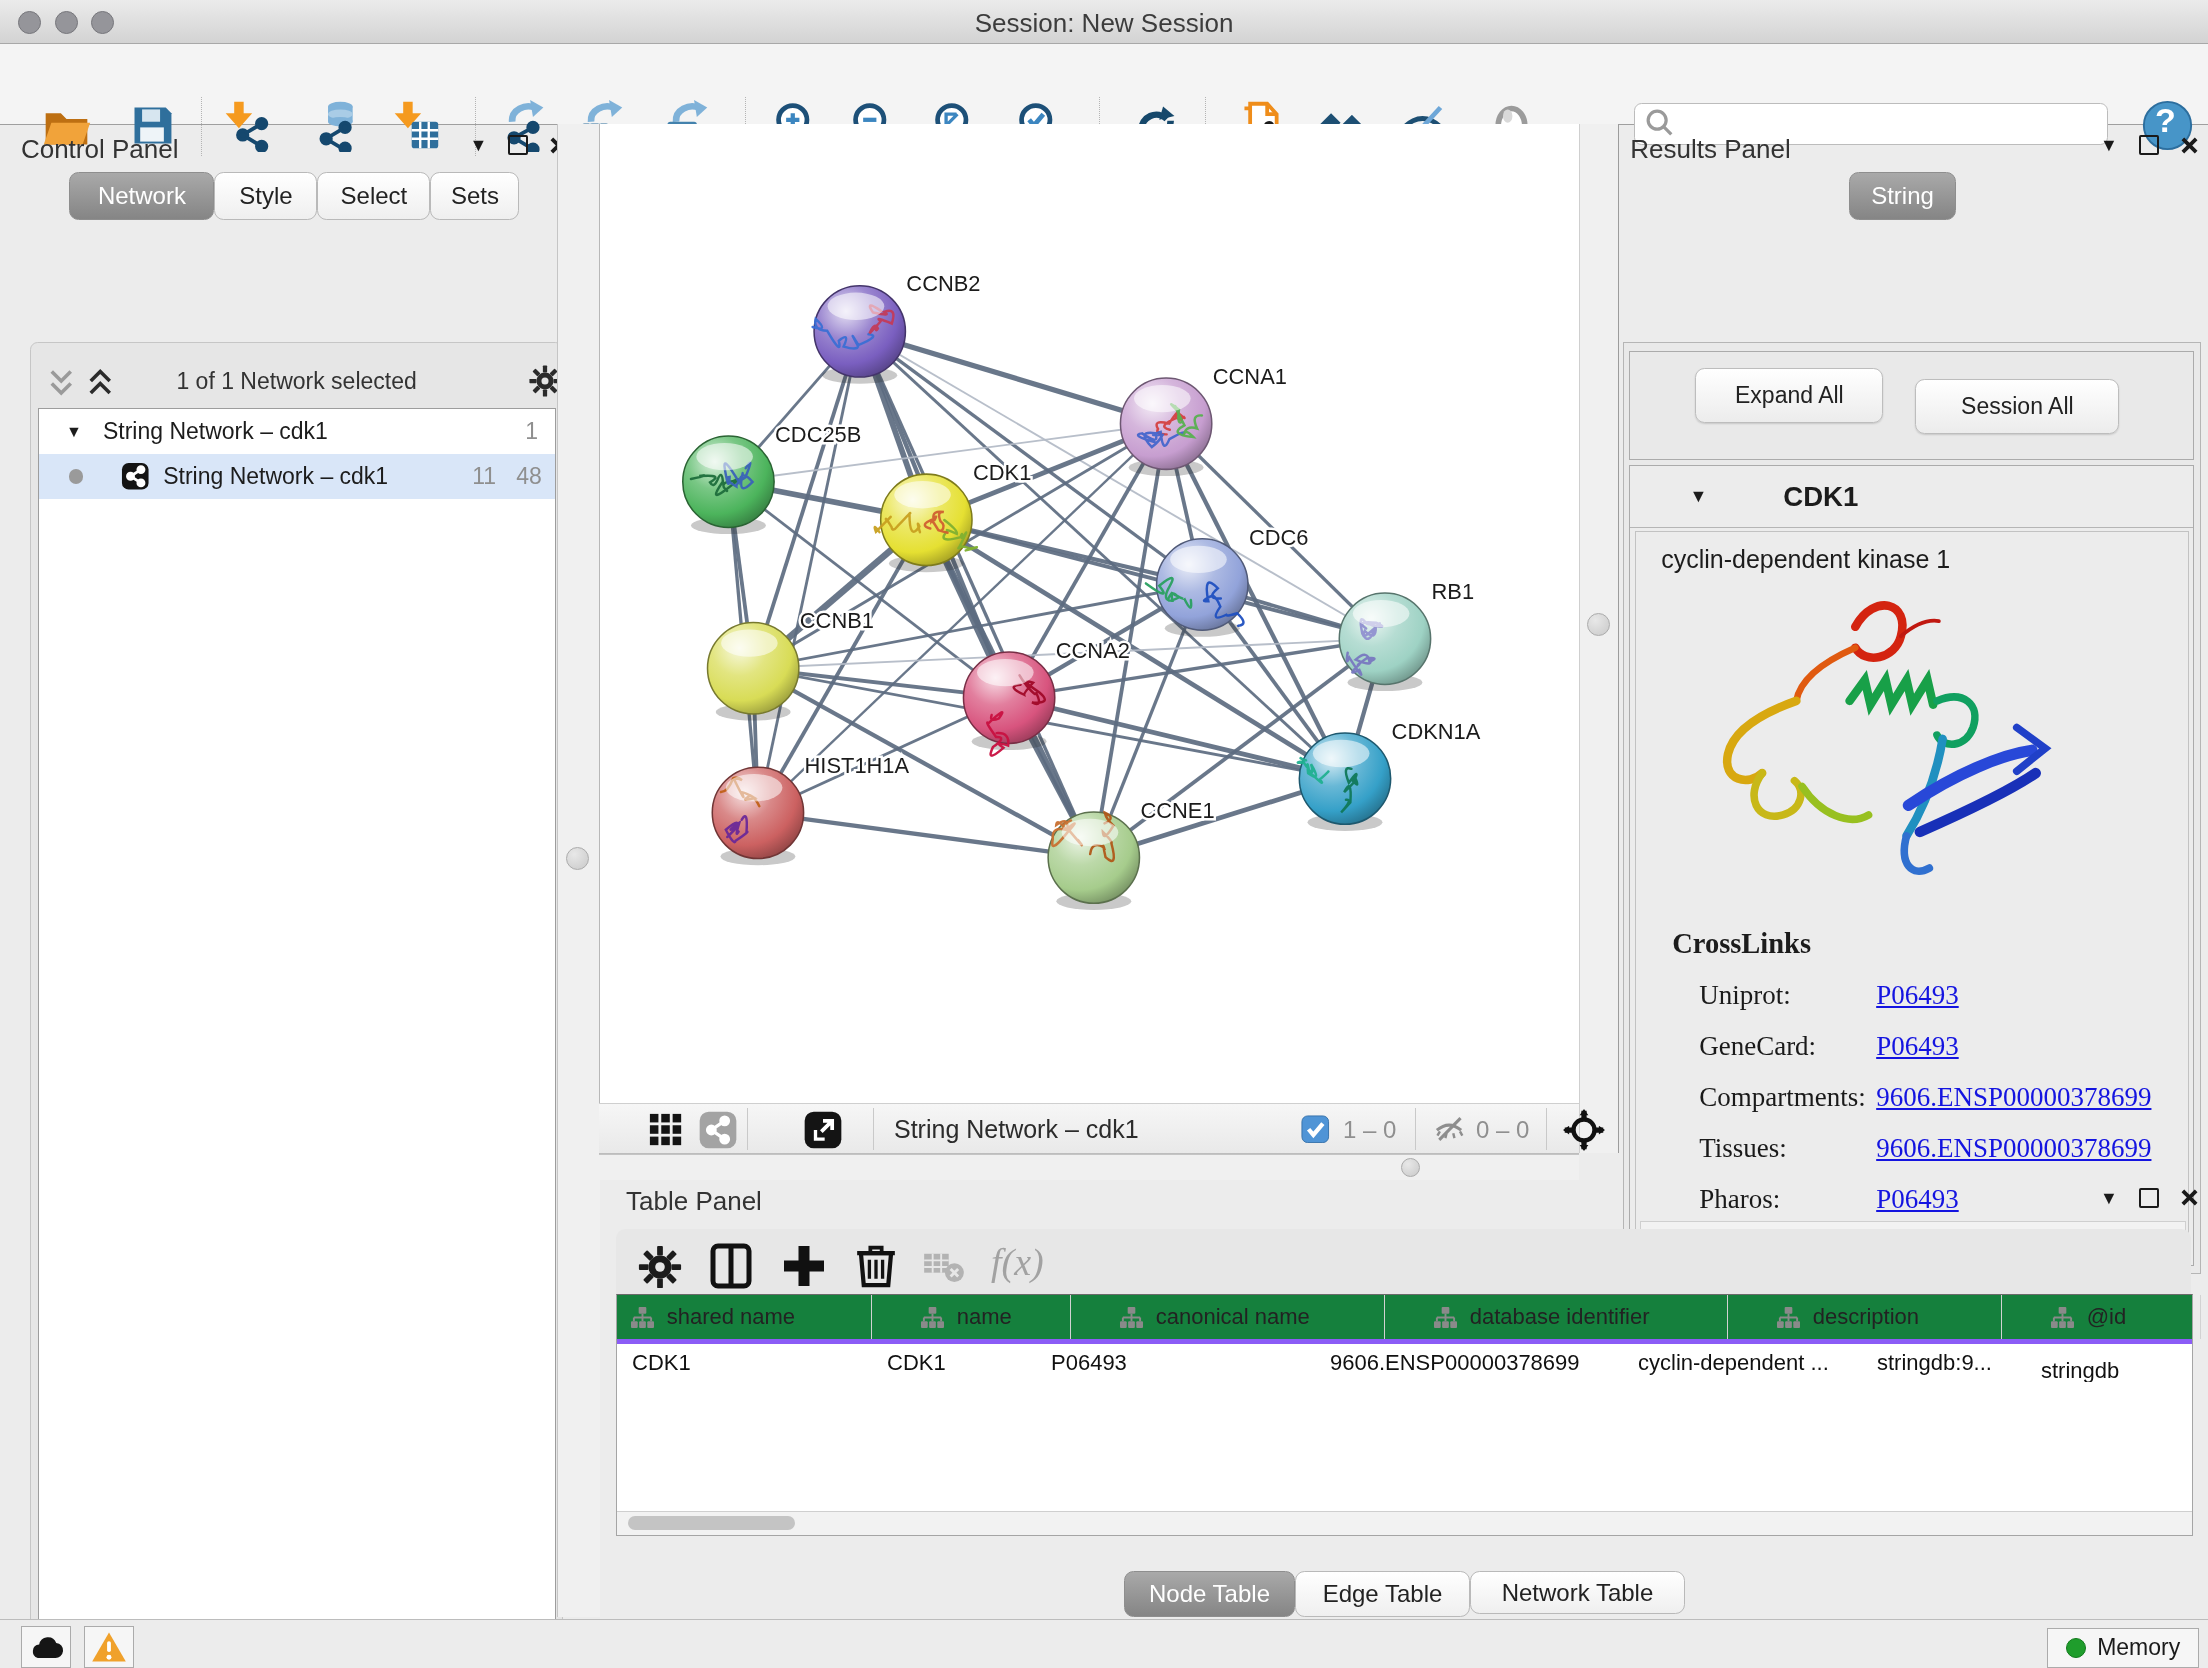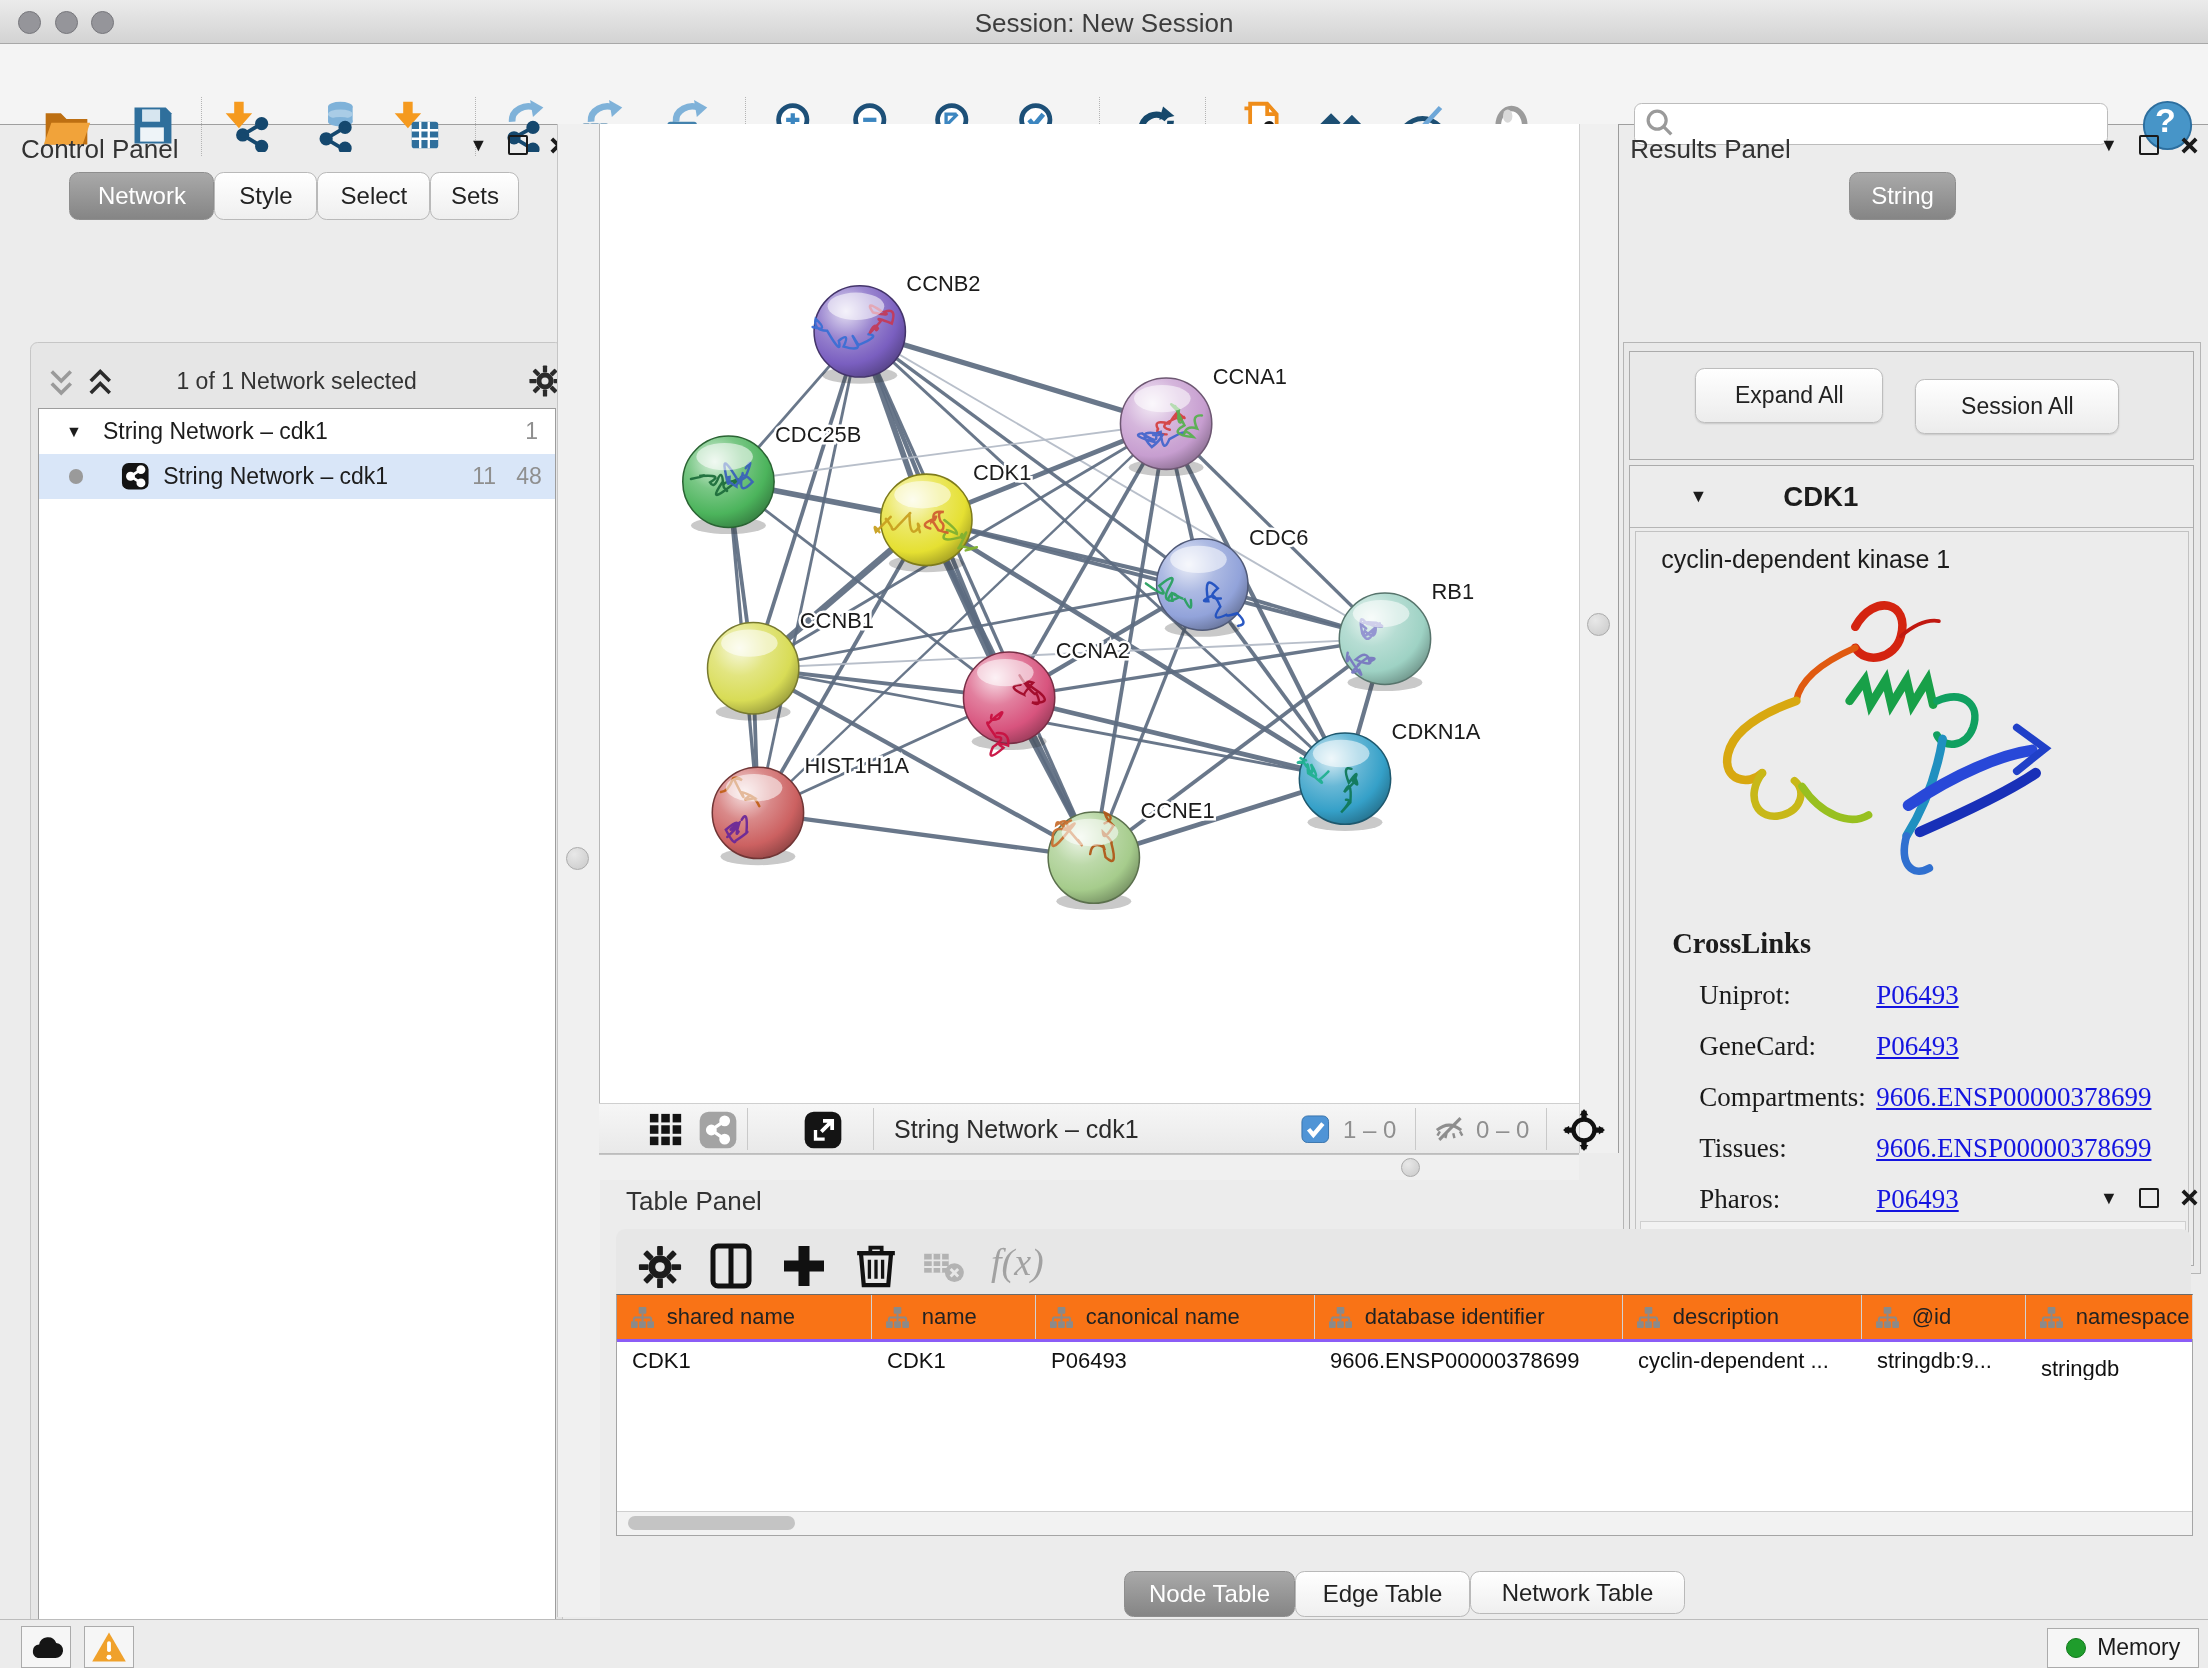--- a/index.html
+++ b/index.html
@@ -68,21 +68,21 @@
   .rp-body{position:absolute;left:4.8px;top:65px;width:552px;height:710px;
     background:#ececec;border:1px solid #c2c2c2;}
   .xl-row{position:relative;height:51px;font-family:"Liberation Serif",serif;font-size:27px;}
   .xl-label{position:absolute;left:63px;top:9.5px;color:#1a1a1a;}
   .xl-link{position:absolute;left:240px;top:9.5px;color:#1414e0;text-decoration:underline;cursor:pointer;}
   
   .tp-toolbox{position:absolute;left:616px;top:1229px;width:1575px;height:76px;
     background:#e7e7e7;border-radius:9.5px;}
   .tp-table{position:absolute;left:616px;top:1294px;width:1575px;height:240px;
     background:#fff;border:1px solid #a5a5a5;border-top:1.9px solid #6a6a6a;}
-  .th-row{display:flex;height:44px;background:#f97316;border-bottom:3px solid #8b5cf6;}
+  .th-row{display:flex;height:44px;background:#15803d;border-bottom:5px solid #8b5cf6;gap:35px;}
   .th-cell{display:flex;align-items:center;gap:11.4px;border-right:1px solid #d2d2d2;
     font-size:22px;color:#222;box-sizing:border-box;padding-left:13.3px;overflow:hidden;
     white-space:nowrap;justify-content:flex-start;}
   .td-row{display:flex;height:38px;}
   .td-cell{font-size:22px;color:#111;box-sizing:border-box;padding-left:15px;
     display:flex;align-items:center;overflow:hidden;white-space:nowrap;}
   .hscroll{position:absolute;left:0;bottom:0;width:100%;height:23px;background:#f2f2f2;
     border-top:1px solid #cfcfcf;}
   .hthumb{position:absolute;left:11.4px;top:3.8px;width:167px;height:14.3px;background:#c4c4c4;border-radius:7.6px;}
   

